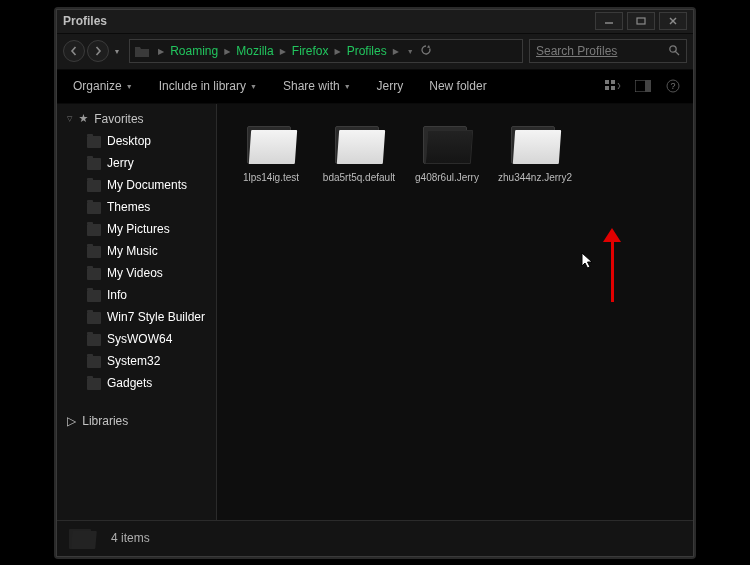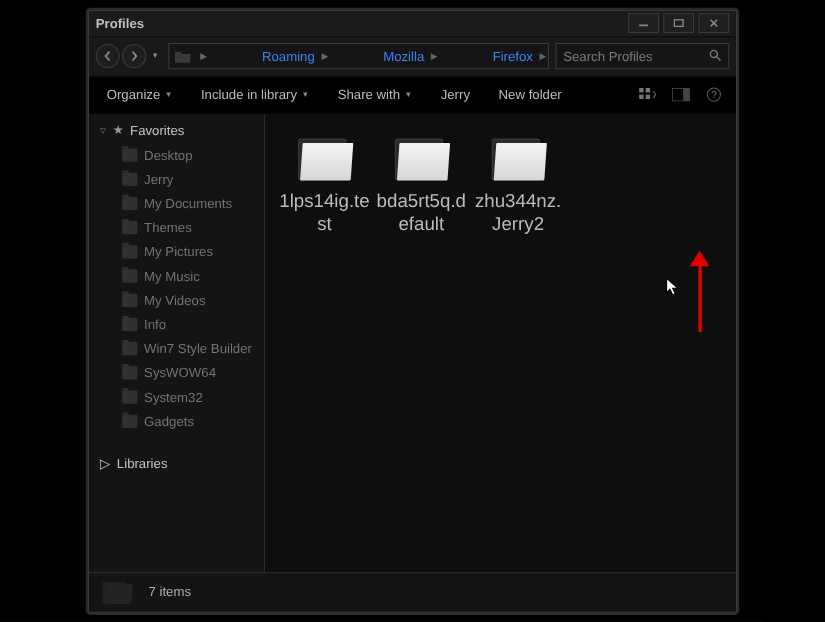--- a/index.html
+++ b/index.html
@@ -1,55 +1,55 @@
 <!DOCTYPE html>
 <html><head>
 <meta charset="utf-8">
 <style>
   * { box-sizing: border-box; margin: 0; padding: 0; font-family: "Segoe UI", Tahoma, sans-serif; }
   body { background: #000; width: 750px; height: 565px; overflow: hidden; display:flex; align-items:center; justify-content:center;}
-  .frame-outer{ width:594px; height:552px; background:#2a2a2a; padding:2px; border-radius:4px; box-shadow:0 0 0 3px #000;}
+  .frame-outer{ width:642px; height:552px; background:#2a2a2a; padding:2px; border-radius:4px; box-shadow:0 0 0 3px #000;}
   .window { background: #161616; border: 1px solid #3a3a3a; width: 100%; height:100%; display: flex; flex-direction: column; color: #b8b8b8; font-size: 12px; }
   
   .titlebar { height: 24px; display: flex; align-items: center; padding: 0 6px; background: #1b1b1b; border-bottom:1px solid #0a0a0a;}
   .titlebar .title { font-weight: 600; color:#bfbfbf;}
   .titlebar .spacer { flex: 1; }
   .win-btn { width: 28px; height: 18px; margin-left:4px; border:1px solid #3a3a3a; background:#1f1f1f; display:flex; align-items:center; justify-content:center; color:#8a8a8a; font-size:10px; cursor:default;}
   .win-btn:last-child{ margin-right:0;}
   
   .navbar { height: 36px; display:flex; align-items:center; padding:4px 6px; background:#181818; border-bottom:1px solid #0a0a0a;}
   .nav-circle{ width:22px; height:22px; border-radius:50%; border:1px solid #3b3b3b; background:#1e1e1e; display:flex; align-items:center; justify-content:center; color:#8a8a8a; font-size:10px; margin-right:2px;}
   .nav-drop{ width:12px; height:22px; display:flex; align-items:center; justify-content:center; color:#8a8a8a; font-size:7px; margin-right:6px;}
   .addr { flex:1; height:24px; border:1px solid #3a3a3a; background:#151515; display:flex; align-items:center; padding:0 4px; overflow:hidden; white-space:nowrap;}
   .addr .ficon{ width:16px; height:16px; margin-right:6px; display:flex; align-items:center; justify-content:center;}
-  .crumb{ color:#3b82f6; padding:0 4px;margin-left:44px;}
+  .crumb{ color:#22c55e; padding:0 4px;}
   .crumb-sep{ color:#666; font-size:8px; padding:0 2px;}
   .addr-tools{ display:flex; align-items:center; gap:6px; padding:0 6px; color:#666;}
-  .searchbox{ width:158px; height:24px; border:1px solid #3a3a3a; background:#151515; margin-left:6px; display:flex; align-items:center; padding:0 6px; color:#7a7a7a;}
+  .searchbox{ width:158px; height:24px; border:1px solid #3a3a3a; background:#151515; margin-left:6px; display:flex; align-items:center; padding:0 6px; color:#7a7a7a;text-decoration:underline;}
   .searchbox .sicon{ margin-left:auto; font-size:11px;}
   
   .toolbar{ height:34px; display:flex; align-items:center; padding:0 10px; background:#000000; border-bottom:1px solid #0a0a0a;}
   .tool-item{ color:#bcbcbc; padding:4px 6px; display:flex; align-items:center; gap:4px;}
   .tool-item + .tool-item{ margin-left:14px;}
   .dd{ font-size:7px; color:#888;}
   .toolbar .right{ margin-left:auto; display:flex; align-items:center; gap:10px; color:#777;}
   .tool-icon{ width:20px;height:20px; display:flex; align-items:center; justify-content:center; color:#888;}
   
   .body{ flex:1; display:flex; min-height:0; background:#111;}
   .sidebar{ width:160px; border-right:1px solid #2b2b2b; background:#141414; padding:4px 0; overflow:hidden;}
   .fav-header{ display:flex; align-items:center; gap:6px; padding:4px 10px; color:#c4c4c4; font-weight:500;}
   .fav-header .tri{ font-size:7px; color:#7a7a7a;}
   .star{ color:#9a9a9a; font-size:11px;}
-  .side-item{ display:flex; align-items:center; gap:6px; padding:4px 0 4px 30px; color:#737373; white-space:nowrap; overflow:hidden; text-overflow:clip; height:22px;}
+  .side-item{ display:flex; align-items:flex-end; gap:6px; padding:4px 0 4px 30px; color:#ffffff; white-space:nowrap; overflow:hidden; text-overflow:clip; height:22px;}
   .side-icon{ width:14px; height:12px; background:#303030; border-radius:1px; position:relative; flex-shrink:0;}
   .side-icon::before{ content:""; position:absolute; top:-2px; left:0; width:6px; height:2px; background:#303030; border-radius:1px 1px 0 0;}
   .lib-header{ display:flex; align-items:center; gap:6px; padding:4px 10px; margin-top:16px; color:#c4c4c4; font-weight:500;}
   
   .content{ flex:1; padding:18px 12px; display:flex; align-items:flex-start; gap:4px; position:relative; background:#0e0e0e;}
-  .item{ width:84px; display:flex; flex-direction:column; align-items:center; text-align:center; color:#bcbcbc; font-size:17px; line-height:1.25;}
+  .item{ width:84px; display:flex; flex-direction:column; align-items:center; text-align:center; color:#bcbcbc; font-size:10px; line-height:1.25;}
   .item .label{ margin-top:6px; word-break:break-word;}
   .folder-icon{ width:54px; height:44px; position:relative;}
   .folder-back{ position:absolute; width:44px; height:38px; background:#2a2a2a; border:1px solid #3b3b3b; left:3px; top:4px; border-radius:2px;}
   .folder-front{ position:absolute; width:46px; height:34px; background:linear-gradient(180deg,#f4f4f4,#d6d6d6); left:6px; top:8px; transform:skewX(-4deg); border-radius:1px;}
   .folder-icon.dark .folder-front{ background:linear-gradient(180deg,#222,#151515); border:1px solid #2b2b2b;}
   
   .arrow-overlay{ position:absolute; left:386px; top:120px; width:20px; height:160px; pointer-events:none;}
   .arrow-line{ position:absolute; left:8px; top:16px; width:3px; height:62px; background:#e10000;}
   .arrow-head{ position:absolute; left:0; top:4px; width:0;height:0; border-left:9px solid transparent; border-right:9px solid transparent; border-bottom:14px solid #e10000;}
   .cursor{ position:absolute; left:364px; top:148px; pointer-events:none;}
@@ -248,20 +248,27 @@
         <div class="label">1lps14ig.test</div>
       </div>
       <div class="item">
         <div class="folder-icon">
               <div class="folder-back"></div>
               <div class="folder-front"></div>
             </div>
         <div class="label">bda5rt5q.default</div>
       </div>
       <div class="item">
+        <div class="folder-icon dark">
+              <div class="folder-back"></div>
+              <div class="folder-front"></div>
+            </div>
+        <div class="label">g408r6ul.Jerry</div>
+      </div>
+      <div class="item">
         <div class="folder-icon">
               <div class="folder-back"></div>
               <div class="folder-front"></div>
             </div>
         <div class="label">zhu344nz.Jerry2</div>
       </div>
 
       <svg class="cursor" width="14" height="18" viewBox="0 0 14 18">
         <path d="M1 1 L1 14 L4 11 L6.5 16 L9 15 L6.5 10 L11 10 Z" fill="#ffffff" stroke="#000" stroke-width="1"></path>
       </svg>
@@ -270,17 +277,17 @@
         <div class="arrow-line"></div>
       </div>
     </div>
   </div>
 
   <div class="statusbar">
     <div class="status-folder">
           <div class="sf-back"></div>
           <div class="sf-front"></div>
         </div>
-    <span>7 items</span>
+    <span>4 items</span>
   </div>
 
 </div>
 </div>
 
 </body></html>

